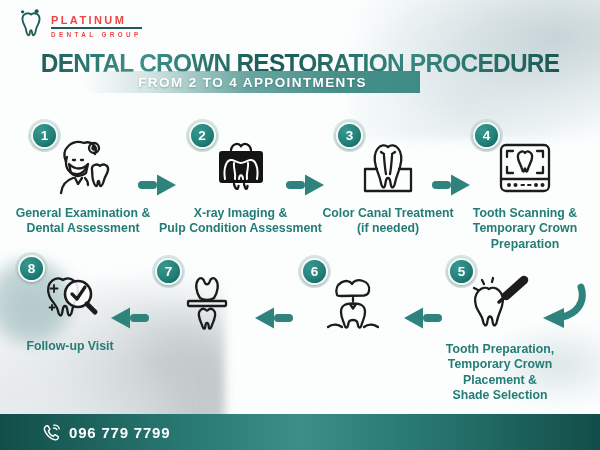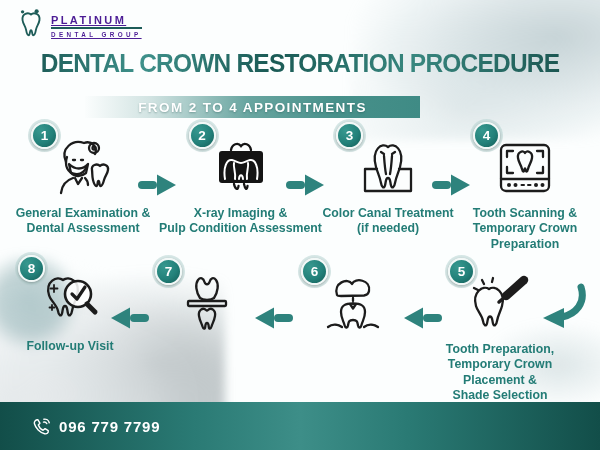--- a/index.html
+++ b/index.html
@@ -20,32 +20,32 @@
       radial-gradient(circle at 22% 22%, rgba(70,125,130,0.38) 0%, rgba(70,125,130,0.30) 12%, rgba(255,255,255,0) 20%),
       radial-gradient(ellipse at 15% 68%, rgba(225,230,232,0.85) 0%, rgba(235,238,240,0.45) 45%, rgba(255,255,255,0) 70%),
       radial-gradient(ellipse at 72% 52%, rgba(95,110,115,0.35) 0%, rgba(140,155,160,0.22) 35%, rgba(255,255,255,0) 62%),
       radial-gradient(ellipse at 85% 85%, rgba(60,75,80,0.30) 0%, rgba(255,255,255,0) 55%);
   }
   .bg-mr { right:-10px; top:320px; width:130px; height:90px;
     background: radial-gradient(ellipse at 60% 50%, rgba(150,175,180,0.30) 0%, rgba(255,255,255,0) 70%);
   }
   
   .logo { position:absolute; left:16px; top:8px; display:flex; align-items:center; gap:5px; }
-  .logo-text { color:#4c1d95;text-decoration:underline; }
+  .logo-text { color:#ef4444; }
   .logo-top { font-size:11px; font-weight:bold; letter-spacing:2.4px;
     border-bottom:2px solid #1d5c58; padding-bottom:1px; }
   .logo-bottom { font-size:6.3px; font-weight:bold; letter-spacing:3.4px; margin-top:2px; }
   
   .title { position:absolute; left:0; right:0; top:48px; text-align:center;
     font-size:26px; font-weight:bold; letter-spacing:-0.8px;
     transform:scaleX(0.94);
     background:linear-gradient(100deg,#16514d 0%,#3f918b 22%,#1a5a55 45%,#38877f 70%,#174f4b 100%);
     -webkit-background-clip:text; background-clip:text; color:transparent;
   }
-  .subtitle-bar { position:absolute; left:85px; top:96px; width:335px; height:22px;
+  .subtitle-bar { position:absolute; left:85px; top:71px; width:335px; height:22px;
     background:linear-gradient(90deg, rgba(240,246,246,0.10) 0%, rgba(185,212,210,0.65) 20%, #6aa6a1 48%, #47908a 75%, #3f8b85 100%);
     display:flex; align-items:center; justify-content:center;
   }
   .subtitle-bar span { color:#ffffff; font-size:13.5px; font-weight:bold; letter-spacing:1.4px;
     text-shadow:0 1px 2px rgba(20,70,66,0.35); }
   
   .step { position:absolute; }
   .badge { position:absolute; left:calc(50% - 52px); top:0; width:27px; height:27px;
     border-radius:50%;
     background:radial-gradient(circle at 32% 28%, #37988f 0%, #23817a 55%, #135c56 100%);
@@ -57,23 +57,23 @@
   .icon { margin-top:14px; display:flex; justify-content:center; }
   .icon svg { width:64px; height:64px; }
   .label { position:relative; left:50%; transform:translateX(-50%);
     margin-top:6px; width:200px; text-align:center;
     color:#237c76; font-size:12.3px; font-weight:bold; line-height:1.26;
     white-space:pre-line; }
   
   .arrow { position:absolute; }
   .arrow svg { display:block; }
   
-  .footer { position:absolute; left:0; right:0; bottom:0; height:48px;
+  .footer { position:absolute; left:0; right:0; bottom:0; height:36px;
     background:linear-gradient(90deg,#124e49 0%,#2a7a74 32%,#3d8e88 50%,#2a7a74 68%,#124e49 100%);
-    display:flex; align-items:center; justify-content:space-between; padding:0 32px;
+    display:flex; align-items:center; justify-content:space-between; padding:0 42px;
   }
   .contact { display:flex; align-items:center; gap:8px; color:#fff;
     font-size:15px; font-weight:bold; letter-spacing:0.8px; }
   .contact svg { display:block; }
 </style>
 </head>
 <body>
 
 <div class="bg-blob bg-tr"></div>
 <div class="bg-blob bg-bl"></div>

